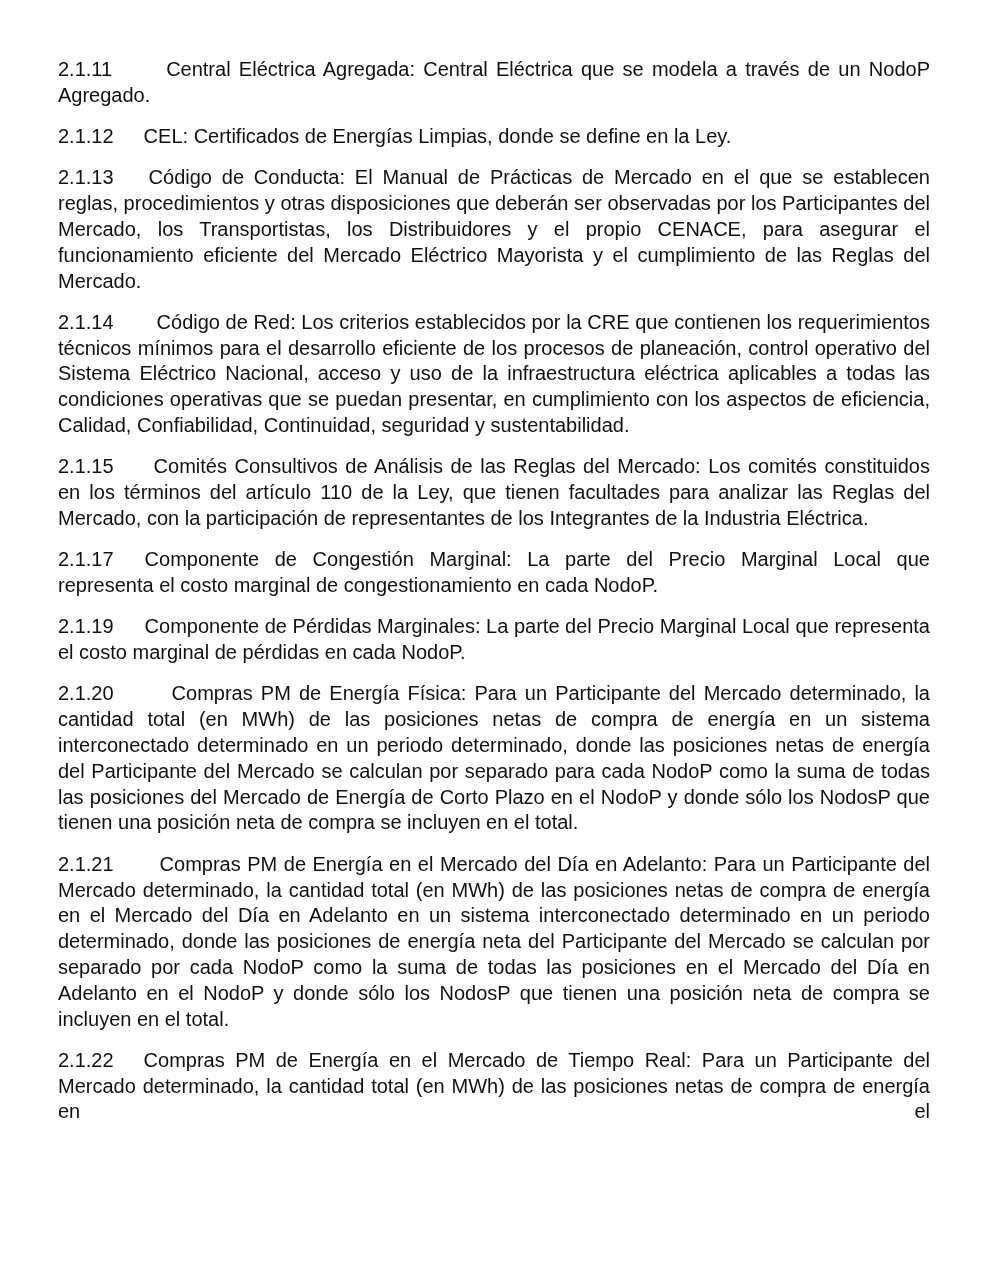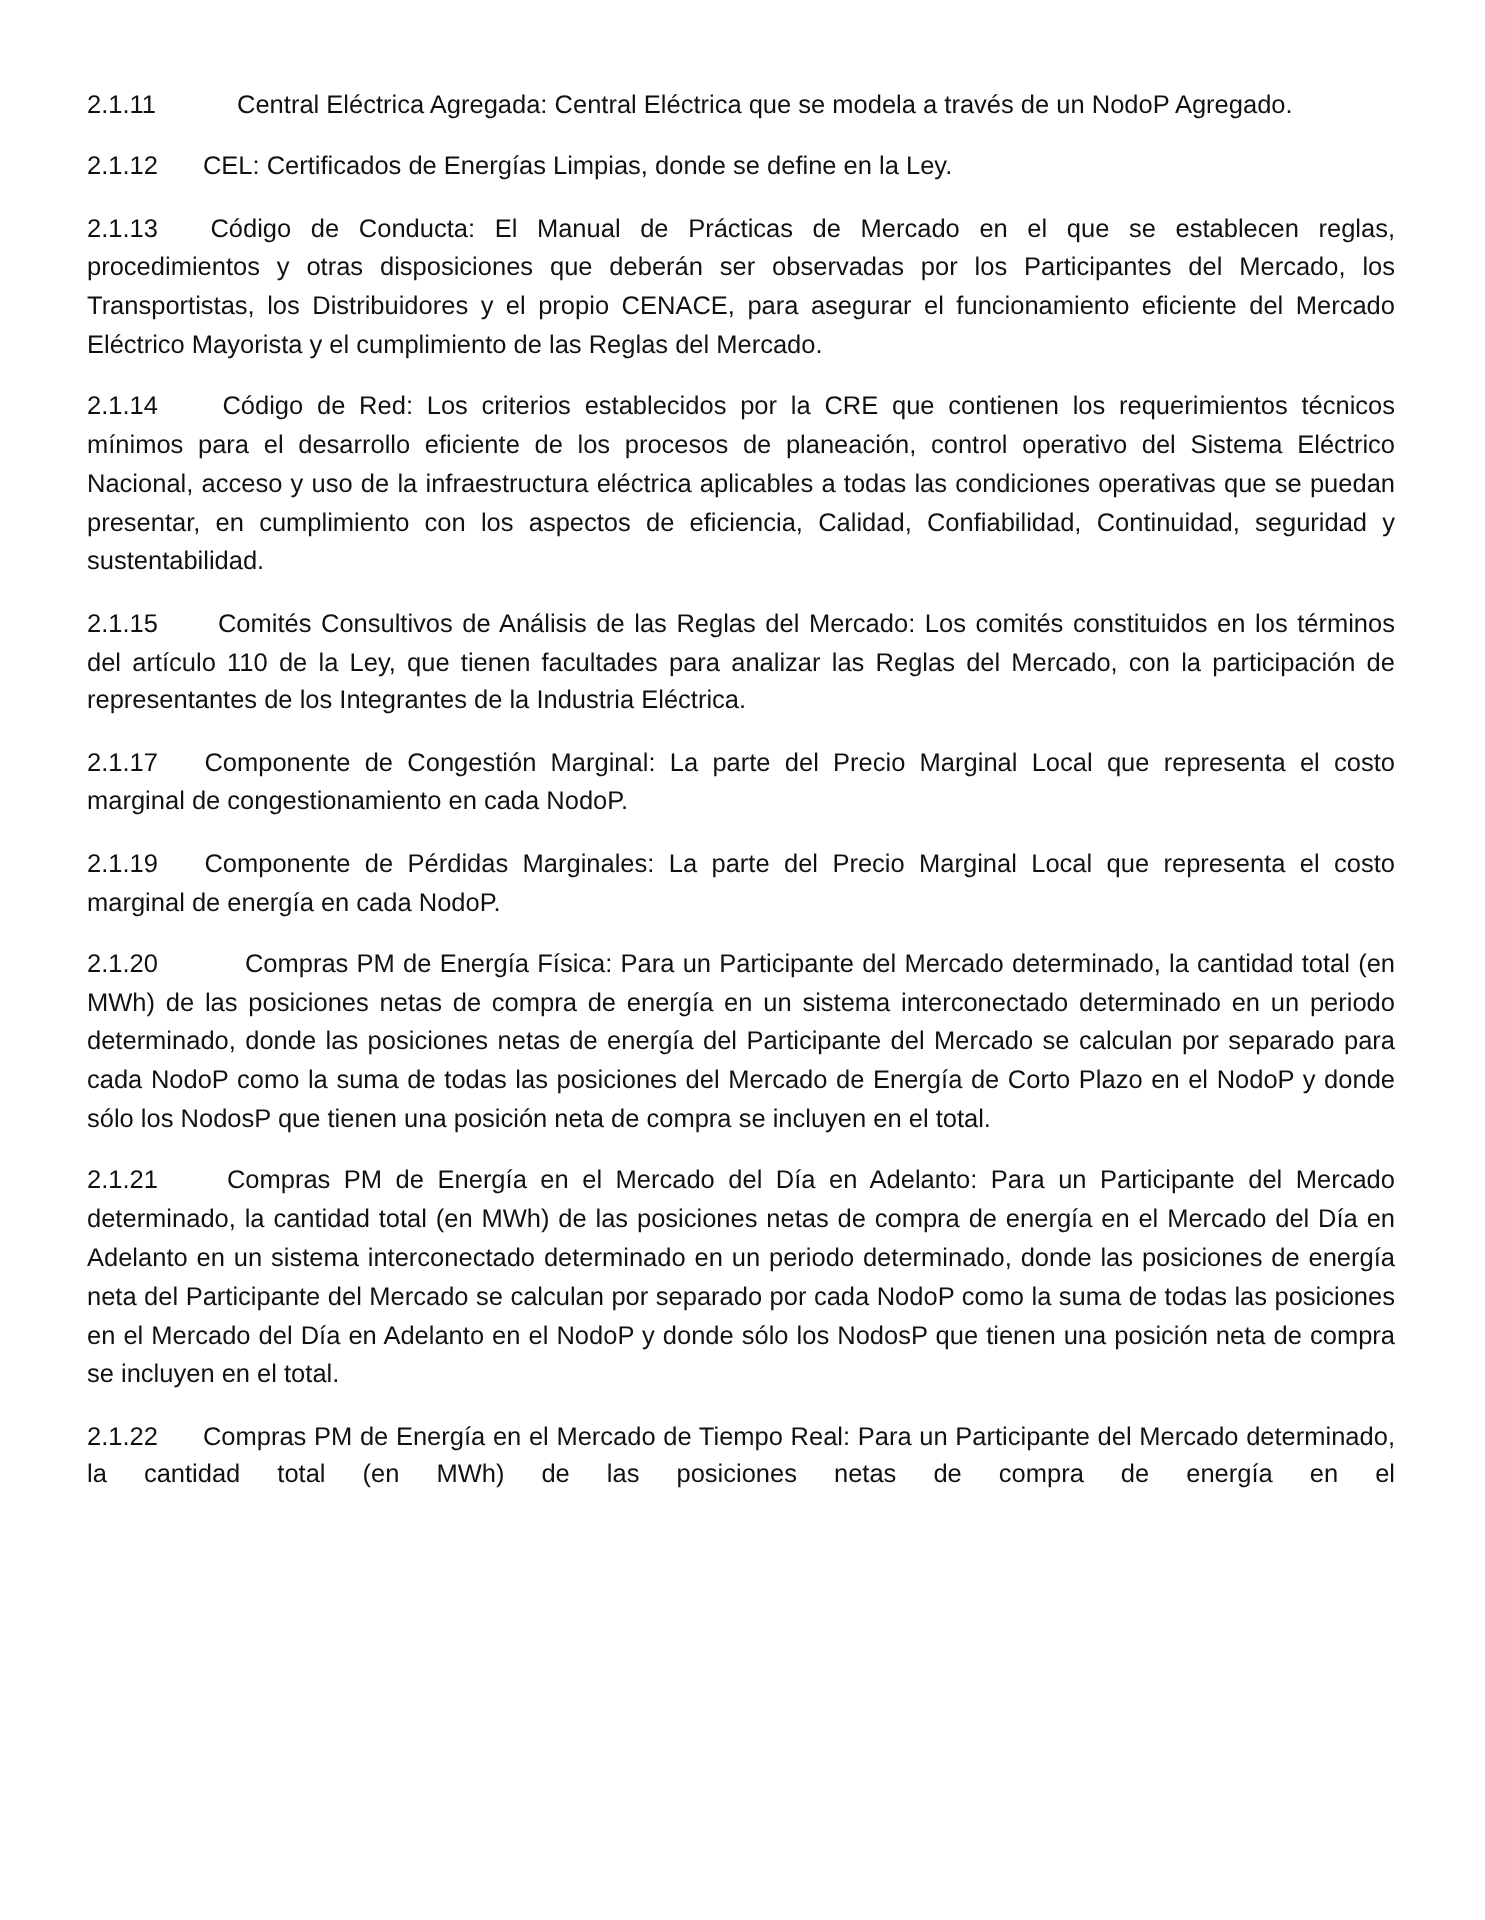--- a/index.html
+++ b/index.html
@@ -1,32 +1,32 @@
 <!DOCTYPE html>
 <html><head>
 <meta charset="utf-8">
 <style>
   html, body { margin: 0; padding: 0; background: #ffffff; }
   body { width: 990px; height: 1280px; overflow: hidden; position: relative; }
   .page {
     position: absolute; left: 58px; top: 57px; width: 872px;
     font-family: "Liberation Sans", sans-serif;
-    font-size: 17px; line-height: 25.8px; color: #111111;
+    font-size: 20px; line-height: 25.8px; color: #111111;
   }
   .para { margin: 0 0 15.5px 0; text-align: justify; text-align-last: left; }
   .num { display: inline; }
   .gap { display: inline-block; }
 </style>
 </head>
 <body>
 
 <div class="page">
   <p class="para"><span class="num">2.1.11</span><span class="gap" style="width:54px"></span><span>Central Eléctrica Agregada: Central Eléctrica que se modela a través de un NodoP Agregado.</span></p>
   <p class="para"><span class="num">2.1.12</span><span class="gap" style="width:30px"></span><span>CEL: Certificados de Energías Limpias, donde se define en la Ley.</span></p>
   <p class="para"><span class="num">2.1.13</span><span class="gap" style="width:35px"></span><span>Código de Conducta: El Manual de Prácticas de Mercado en el que se establecen reglas, procedimientos y otras disposiciones que deberán ser observadas por los Participantes del Mercado, los Transportistas, los Distribuidores y el propio CENACE, para asegurar el funcionamiento eficiente del Mercado Eléctrico Mayorista y el cumplimiento de las Reglas del Mercado.</span></p>
   <p class="para"><span class="num">2.1.14</span><span class="gap" style="width:43px"></span><span>Código de Red: Los criterios establecidos por la CRE que contienen los requerimientos técnicos mínimos para el desarrollo eficiente de los procesos de planeación, control operativo del Sistema Eléctrico Nacional, acceso y uso de la infraestructura eléctrica aplicables a todas las condiciones operativas que se puedan presentar, en cumplimiento con los aspectos de eficiencia, Calidad, Confiabilidad, Continuidad, seguridad y sustentabilidad.</span></p>
   <p class="para"><span class="num">2.1.15</span><span class="gap" style="width:40px"></span><span>Comités Consultivos de Análisis de las Reglas del Mercado: Los comités constituidos en los términos del artículo 110 de la Ley, que tienen facultades para analizar las Reglas del Mercado, con la participación de representantes de los Integrantes de la Industria Eléctrica.</span></p>
   <p class="para"><span class="num">2.1.17</span><span class="gap" style="width:31px"></span><span>Componente de Congestión Marginal: La parte del Precio Marginal Local que representa el costo marginal de congestionamiento en cada NodoP.</span></p>
-  <p class="para"><span class="num">2.1.19</span><span class="gap" style="width:31px"></span><span>Componente de Pérdidas Marginales: La parte del Precio Marginal Local que representa el costo marginal de energía en cada NodoP.</span></p>
+  <p class="para"><span class="num">2.1.19</span><span class="gap" style="width:31px"></span><span>Componente de Pérdidas Marginales: La parte del Precio Marginal Local que representa el costo marginal de pérdidas en cada NodoP.</span></p>
   <p class="para"><span class="num">2.1.20</span><span class="gap" style="width:58px"></span><span>Compras PM de Energía Física: Para un Participante del Mercado determinado, la cantidad total (en MWh) de las posiciones netas de compra de energía en un sistema interconectado determinado en un periodo determinado, donde las posiciones netas de energía del Participante del Mercado se calculan por separado para cada NodoP como la suma de todas las posiciones del Mercado de Energía de Corto Plazo en el NodoP y donde sólo los NodosP que tienen una posición neta de compra se incluyen en el total.</span></p>
   <p class="para"><span class="num">2.1.21</span><span class="gap" style="width:46px"></span><span>Compras PM de Energía en el Mercado del Día en Adelanto: Para un Participante del Mercado determinado, la cantidad total (en MWh) de las posiciones netas de compra de energía en el Mercado del Día en Adelanto en un sistema interconectado determinado en un periodo determinado, donde las posiciones de energía neta del Participante del Mercado se calculan por separado por cada NodoP como la suma de todas las posiciones en el Mercado del Día en Adelanto en el NodoP y donde sólo los NodosP que tienen una posición neta de compra se incluyen en el total.</span></p>
   <p class="para" style="text-align-last: justify;"><span class="num">2.1.22</span><span class="gap" style="width:30px"></span><span>Compras PM de Energía en el Mercado de Tiempo Real: Para un Participante del Mercado determinado, la cantidad total (en MWh) de las posiciones netas de compra de energía en el</span></p>
 </div>
 
 </body></html>

